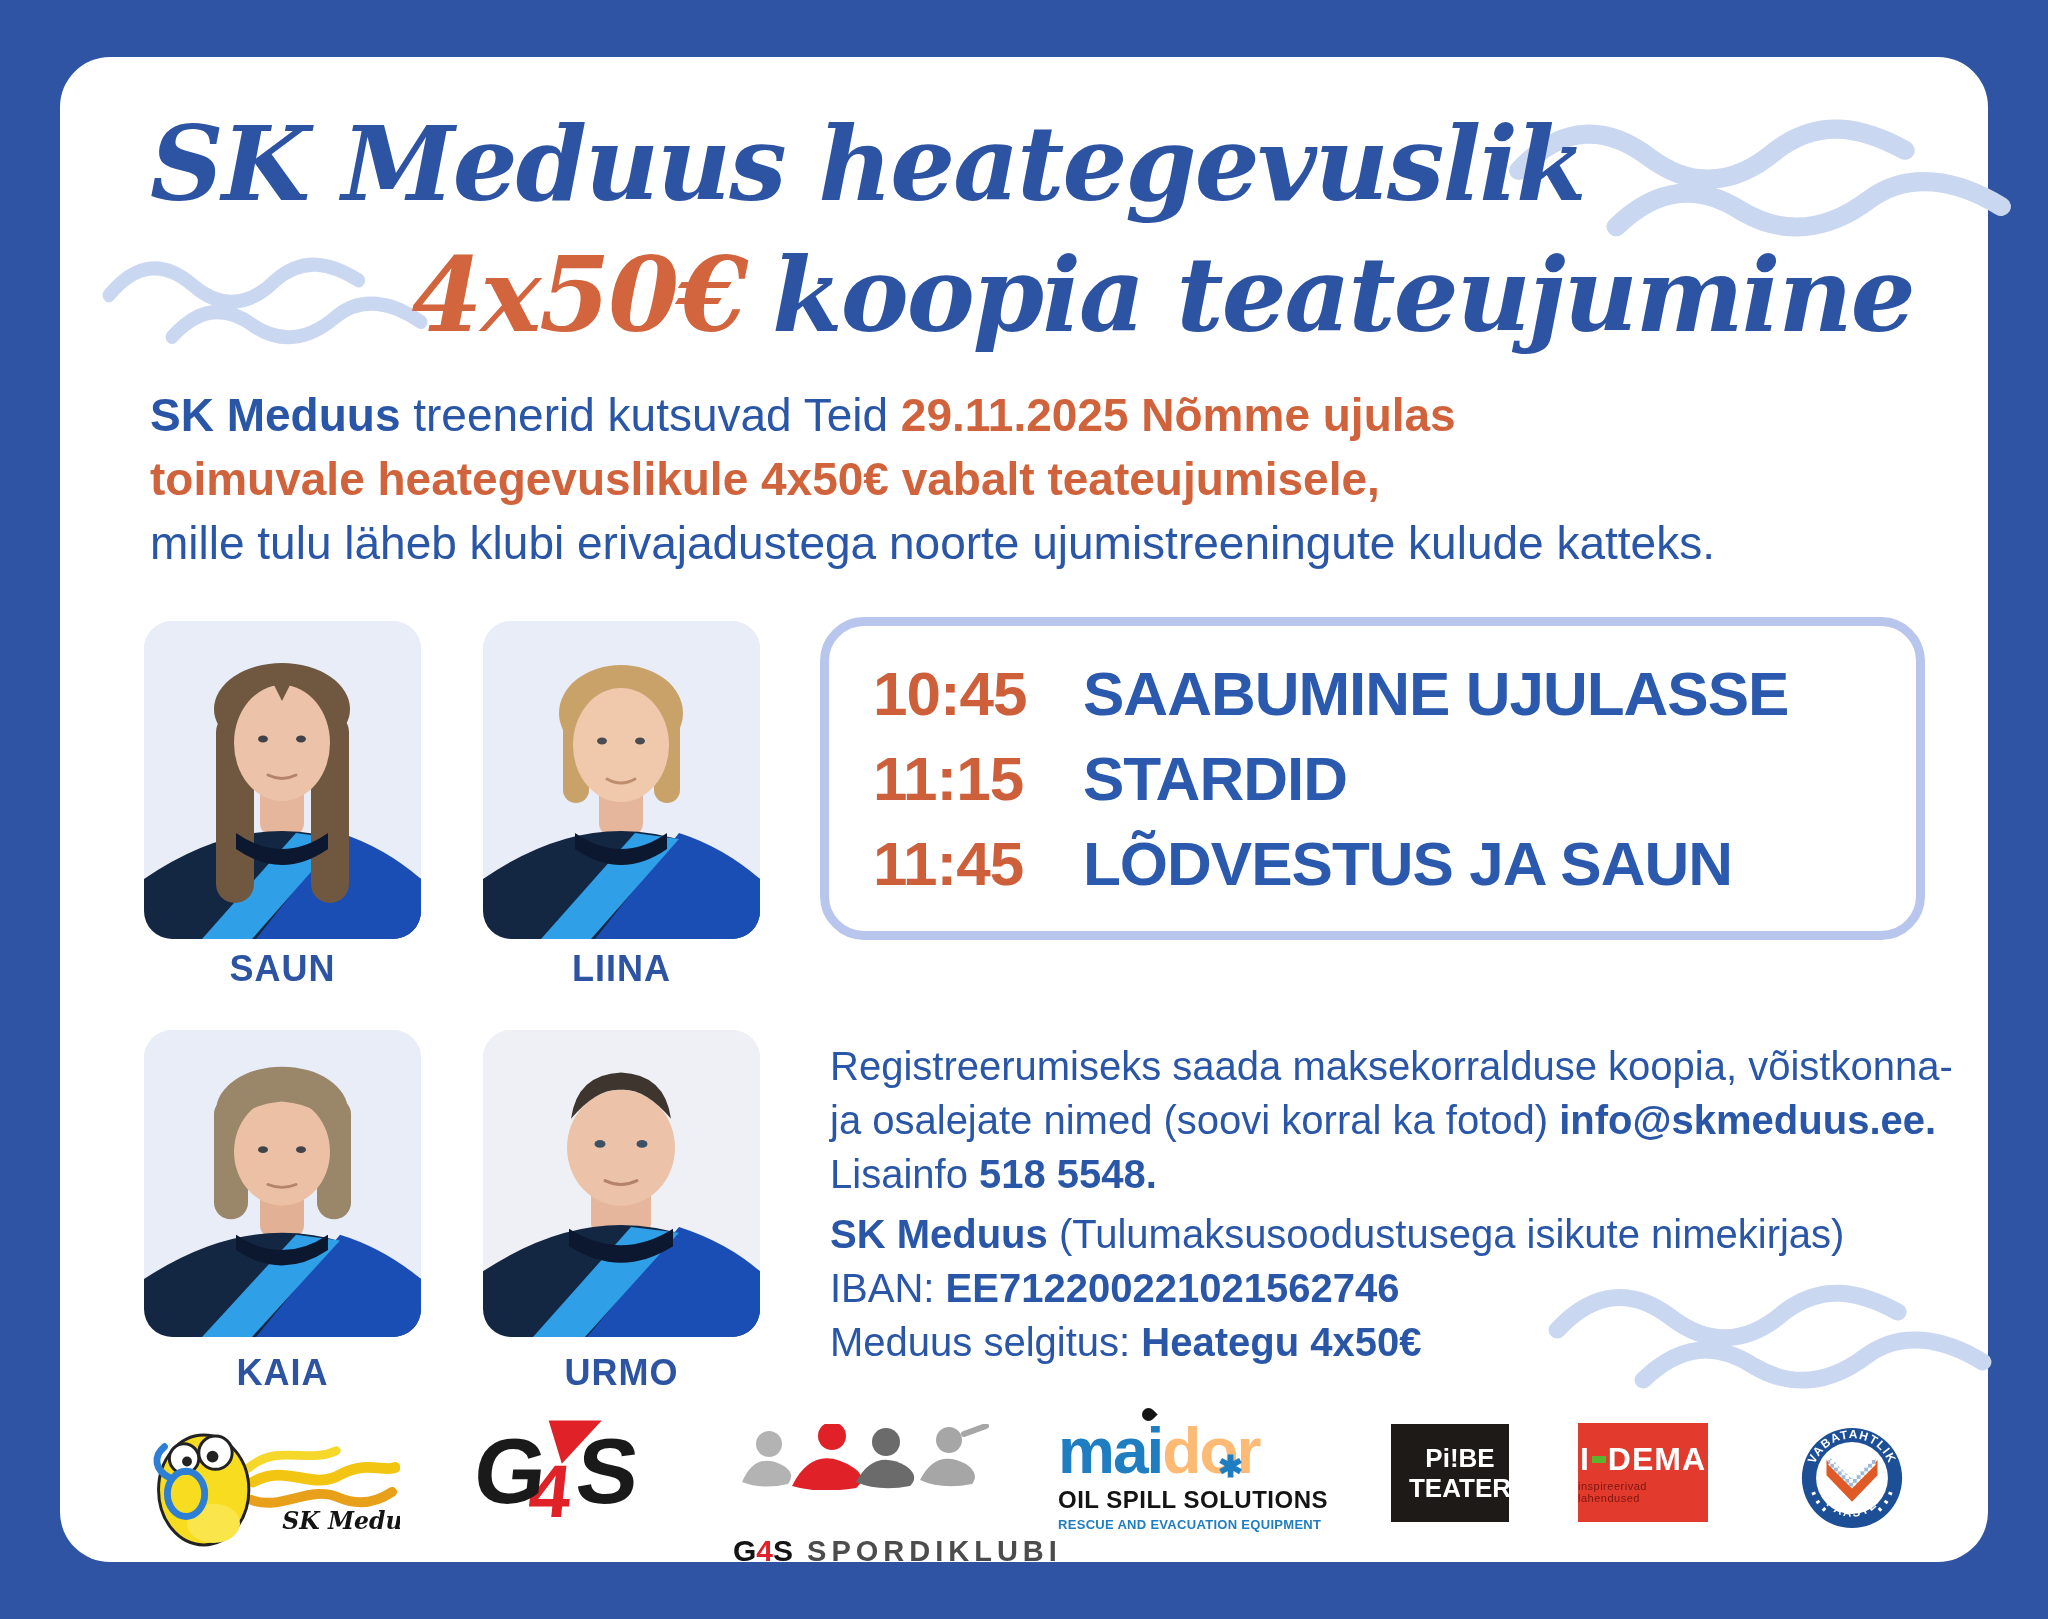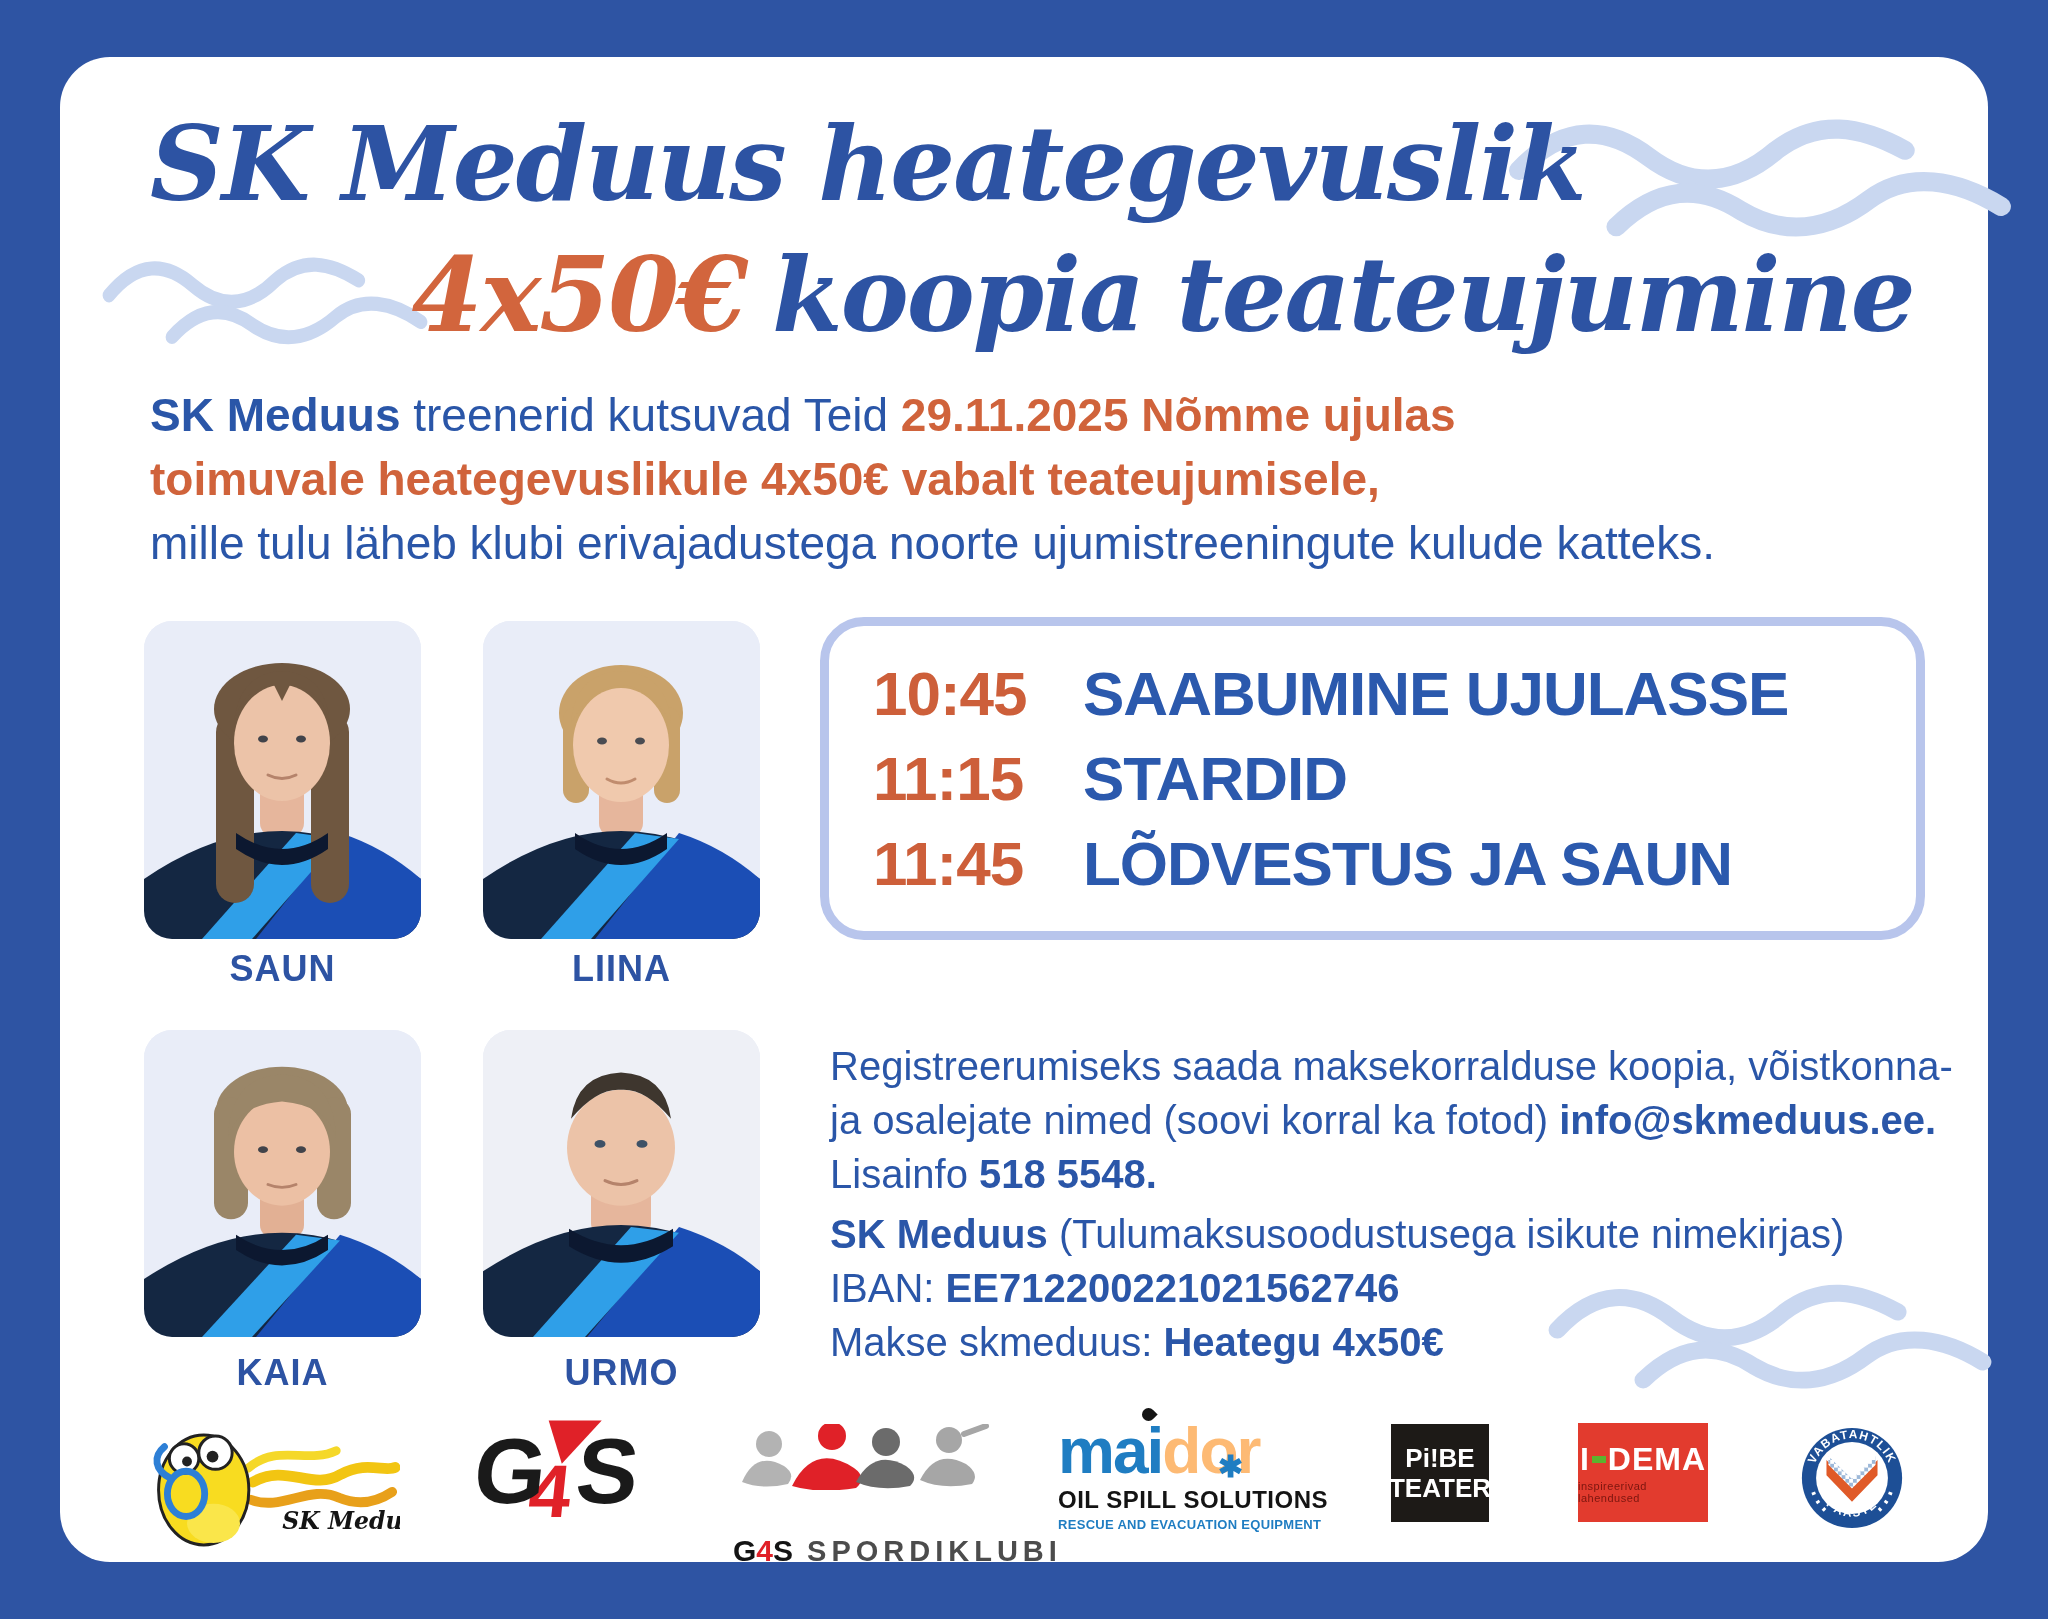--- a/index.html
+++ b/index.html
@@ -36,21 +36,21 @@
   .sched-row{display:flex;align-items:baseline;}
   .sched-time{width:210px;font-size:62px;font-weight:700;color:#cd5f3a;letter-spacing:-1px;}
   .sched-label{font-size:62px;font-weight:700;color:#2b59ad;letter-spacing:-1px;white-space:nowrap;}
 
   
   .fee-head{left:830px;top:982px;font-size:46px;font-weight:700;color:#d0633b;}
   .body-line{font-size:40px;color:#2a56a8;white-space:nowrap;}
   .body-line .b{font-weight:700;}
   .piibe{left:1391px;top:1424px;width:98px;height:98px;background:#1d1a17;color:#fff;
          display:flex;flex-direction:column;align-items:center;justify-content:center;
-         font-weight:700;font-size:26px;line-height:30px;letter-spacing:0px;}
+         font-weight:700;font-size:26px;line-height:30px;letter-spacing:0px;padding-left:20px;}
   .idema{left:1578px;top:1423px;width:130px;height:99px;background:#e23b2e;color:#fff;
          display:flex;flex-direction:column;align-items:center;justify-content:center;}
   .idema-name{font-weight:700;font-size:32px;letter-spacing:1px;display:flex;align-items:center;}
   .idema-dash{display:inline-block;width:14px;height:7px;background:#5cb32e;margin:0 2px;}
   .idema-sub{font-size:11px;color:rgba(90,10,5,.75);margin-top:2px;letter-spacing:0.5px;}
 
   .maidor{left:1058px;top:1420px;width:280px;}
   .maidor-name{position:relative;font-weight:700;font-size:64px;line-height:62px;letter-spacing:-2px;}
   .maidor-blue{color:#1f7dc2;}
   .maidor-black{color:#fdba74;}
@@ -195,21 +195,21 @@
     <span>Lisainfo </span><span class="b">518 5548.</span>
   </div>
 
   <div class="abs body-line" style="left:830px;top:1212px;">
     <span class="b">SK Meduus</span><span> (Tulumaksusoodustusega isikute nimekirjas)</span>
   </div>
   <div class="abs body-line" style="left:830px;top:1266px;">
     <span>IBAN: </span><span class="b">EE712200221021562746</span>
   </div>
   <div class="abs body-line" style="left:830px;top:1320px;">
-    <span>Makse skmeduus: </span><span class="b">Heategu 4x50€</span>
+    <span>Meduus selgitus: </span><span class="b">Heategu 4x50€</span>
   </div>
 
   <svg class="abs" style="left:135px;top:1412px;" width="265" height="150" viewBox="0 0 270 150">
     <path d="M120,70 C155,50 180,80 210,62 C235,48 255,60 265,55" stroke="#f2c512" stroke-width="11" fill="none" stroke-linecap="round"></path>
     <path d="M118,88 C150,100 178,72 208,86 C232,96 250,88 262,80" stroke="#e8a01a" stroke-width="10" fill="none" stroke-linecap="round"></path>
     <path d="M115,56 C145,30 175,52 205,38" stroke="#f5d829" stroke-width="9" fill="none" stroke-linecap="round"></path>
     <ellipse cx="70" cy="78" rx="46" ry="56" fill="#f8dc20" stroke="#222" stroke-width="3"></ellipse>
     <ellipse cx="80" cy="112" rx="27" ry="20" fill="#fae64a"></ellipse>
     <circle cx="50" cy="46" r="15" fill="#fff" stroke="#222" stroke-width="3"></circle>
     <circle cx="82" cy="40" r="17" fill="#fff" stroke="#222" stroke-width="3"></circle>

